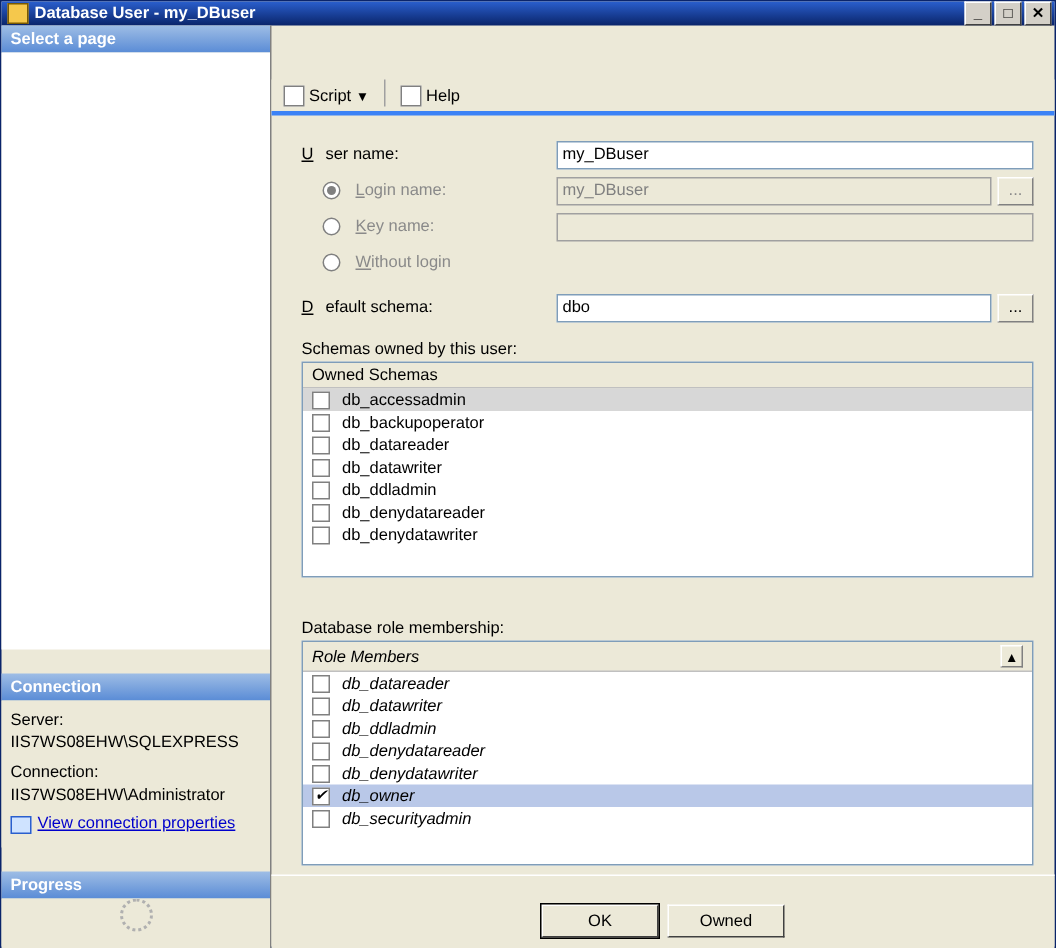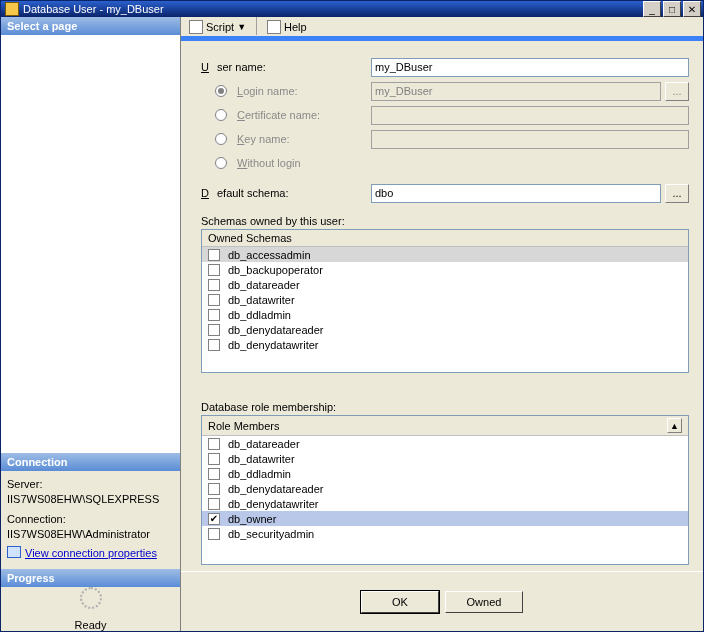--- a/index.html
+++ b/index.html
@@ -1,55 +1,55 @@
 <!DOCTYPE html>
 <html><head>
 <meta charset="utf-8">
 <style>
 * { box-sizing: border-box; font-family: Tahoma, sans-serif; font-size: 11px; }
 body { margin: 0; background: #ece9d8; }
 .window { width: 704px; height: 632px; border: 1px solid #0a246a; background: #ece9d8; display: flex; flex-direction: column; }
-.titlebar { height: 22px; background: linear-gradient(to bottom, #2a5fcd, #0a246a); color: #fff; display: flex; align-items: center; padding: 0 2px 0 4px; font-weight: normal; }
+.titlebar { height: 22px; background: linear-gradient(to bottom, #2a5fcd, #0a246a); color: #fff; display: flex; align-items: center; padding: 0 2px 0 4px; font-weight: bold; }
 .titlebar .ticon { width: 14px; height: 14px; background: #f5c84c; border: 1px solid #7a5a00; margin-right: 4px; }
 .titlebar .spacer { flex: 1; }
 .titlebar .winbtn { width: 18px; height: 16px; background: #d4d0c8; border: 1px solid #fff; border-right-color:#404040; border-bottom-color:#404040; margin-left: 2px; display:flex; align-items:center; justify-content:center; color:#000; font-family: Arial; font-size:10px; }
 .body { flex:1; display:flex; }
 .leftpanel { width: 180px; display:flex; flex-direction:column; border-right:1px solid #808080; }
 .lp-header { background: linear-gradient(to bottom,#9ebde5,#5a8cd6); color:#fff; font-weight:bold; padding: 3px 6px; }
 .lp-content { background:#fff; flex:0 0 auto; padding:2px 0; }
 .lp-item { padding:1px 4px; display:flex; align-items:center; gap:4px; }
 .lp-item.sel { background:#316ac5; color:#fff; }
 .lp-icon { width:14px; height:12px; background:#f5e8a0; border:1px solid #b89b00; }
 .lp-fill { flex:1; background:#fff; }
-.lp-section { margin-top: 0; }
+.lp-section { margin-top: 16px; }
 .conn-body { background:#ece9d8; padding:6px 6px 8px 6px; font-size:11px; color:#000; line-height:1.35; }
 .conn-body a { color:#0000cc; text-decoration:underline; }
-.linkrow { display:flex; align-items:flex-start; gap:4px; margin-top:4px;}
+.linkrow { display:flex; align-items:center; gap:4px; margin-top:4px;}
 .link-icon { width:14px; height:12px; border:1px solid #2a5fcd; background:#cfe3ff; }
 .prog-body { background:#ece9d8; padding:0; display:flex; align-items:center; gap:10px;flex-direction:column; }
 .spinner { width:22px; height:22px; border:2px dotted #b0b0b0; border-radius:50%; }
 .rightpanel { flex:1; display:flex; flex-direction:column; }
-.toolbar { height:24px; border-bottom:5px solid #3b82f6; display:flex; padding:0 4px; gap:4px; background:#ece9d8; }
+.toolbar { height:24px; border-bottom:3px solid #3b82f6; display:flex; padding:0 4px; gap:4px; background:#ece9d8;margin-top:36px; }
 .tb-btn { display:flex; align-items:center; gap:3px; padding:2px 4px; }
 .tb-icon { width:14px; height:14px; border:1px solid #808080; background:#fff; }
 .tb-arrow { font-size:9px; }
 .form { padding: 14px 14px 6px 20px; }
 .row { display:flex; align-items:center; height:24px; }
 .row .lbl { width:170px; color:#000; display:flex; align-items:center; gap:8px;}
 .row .lbl.disabled { color:#8a8a8a; }
 .row .u { text-decoration: underline; }
 .radio { width:12px; height:12px; border:1px solid #808080; border-radius:50%; background:#fff; display:inline-flex; align-items:center; justify-content:center; margin-left:14px; margin-right:2px;}
 .radio.sel::after { content:""; width:6px; height:6px; background:#808080; border-radius:50%; }
 .tbox { flex:1; height:19px; border:1px solid #7f9db9; background:#fff; padding:1px 3px; }
 .tbox.dis { background:#ece9d8; border-color:#a0a0a0; color:#808080; }
 .browse { width:24px; height:19px; margin-left:4px; background:#ece9d8; border:1px solid #808080; border-top-color:#fff; border-left-color:#fff; text-align:center; line-height:16px;}
 .browse.dis { color:#8a8a8a; }
 .section-lbl { margin:10px 0 2px 0; }
 .listbox { border:1px solid #7f9db9; background:#fff; height:144px; display:flex; flex-direction:column; }
-.listbox.short { height:150px; }
+.listbox.short { height:150px;font-style:italic; }
 .lb-head { background:#ece9d8; border-bottom:1px solid #c0c0c0; padding:2px 6px; display:flex; justify-content:space-between; align-items:center;}
 .lb-rows { flex:1; overflow:hidden; }
 .lb-row { display:flex; align-items:center; height:15px; padding:0 6px; gap:8px; }
 .lb-row.sel { background:#b9c8e8; }
 .lb-row.hilite { background:#d7d7d7; }
 .chk { width:12px; height:12px; border:1px solid #808080; background:#fff; display:inline-flex; align-items:center; justify-content:center; font-size:10px; line-height:10px;}
 .scroll-ind { width:15px; height:15px; background:#ece9d8; border:1px solid #808080; border-top-color:#fff; border-left-color:#fff; display:flex; align-items:center; justify-content:center; font-size:9px;}
 .footer { height:60px; border-top:1px solid #fff; display:flex; justify-content:center; align-items:center; padding:0 10px; gap:6px; background:#ece9d8;}
 .btn { width:78px; height:22px; background:#ece9d8; border:1px solid #404040; border-top-color:#fff; border-left-color:#fff; }
 .btn.def { outline:1px solid #000; }
@@ -119,27 +119,20 @@
           <span class="lbl disabled">
               <span class="radio sel"></span>
               <span><span class="u">L</span>ogin name:</span>
             </span>
           <input class="tbox dis" readonly="" value="my_DBuser" style="">
           <div class="browse dis">...</div>
         </div>
         <div class="row">
           <span class="lbl disabled">
               <span class="radio"></span>
-              <span><span class="u">C</span>ertificate name:</span>
-            </span>
-          <input class="tbox dis" readonly="" style="">
-        </div>
-        <div class="row">
-          <span class="lbl disabled">
-              <span class="radio"></span>
               <span><span class="u">K</span>ey name:</span>
             </span>
           <input class="tbox dis" readonly="" style="">
         </div>
         <div class="row">
           <span class="lbl disabled">
               <span class="radio"></span>
               <span><span class="u">W</span>ithout login</span>
             </span>
         </div>

